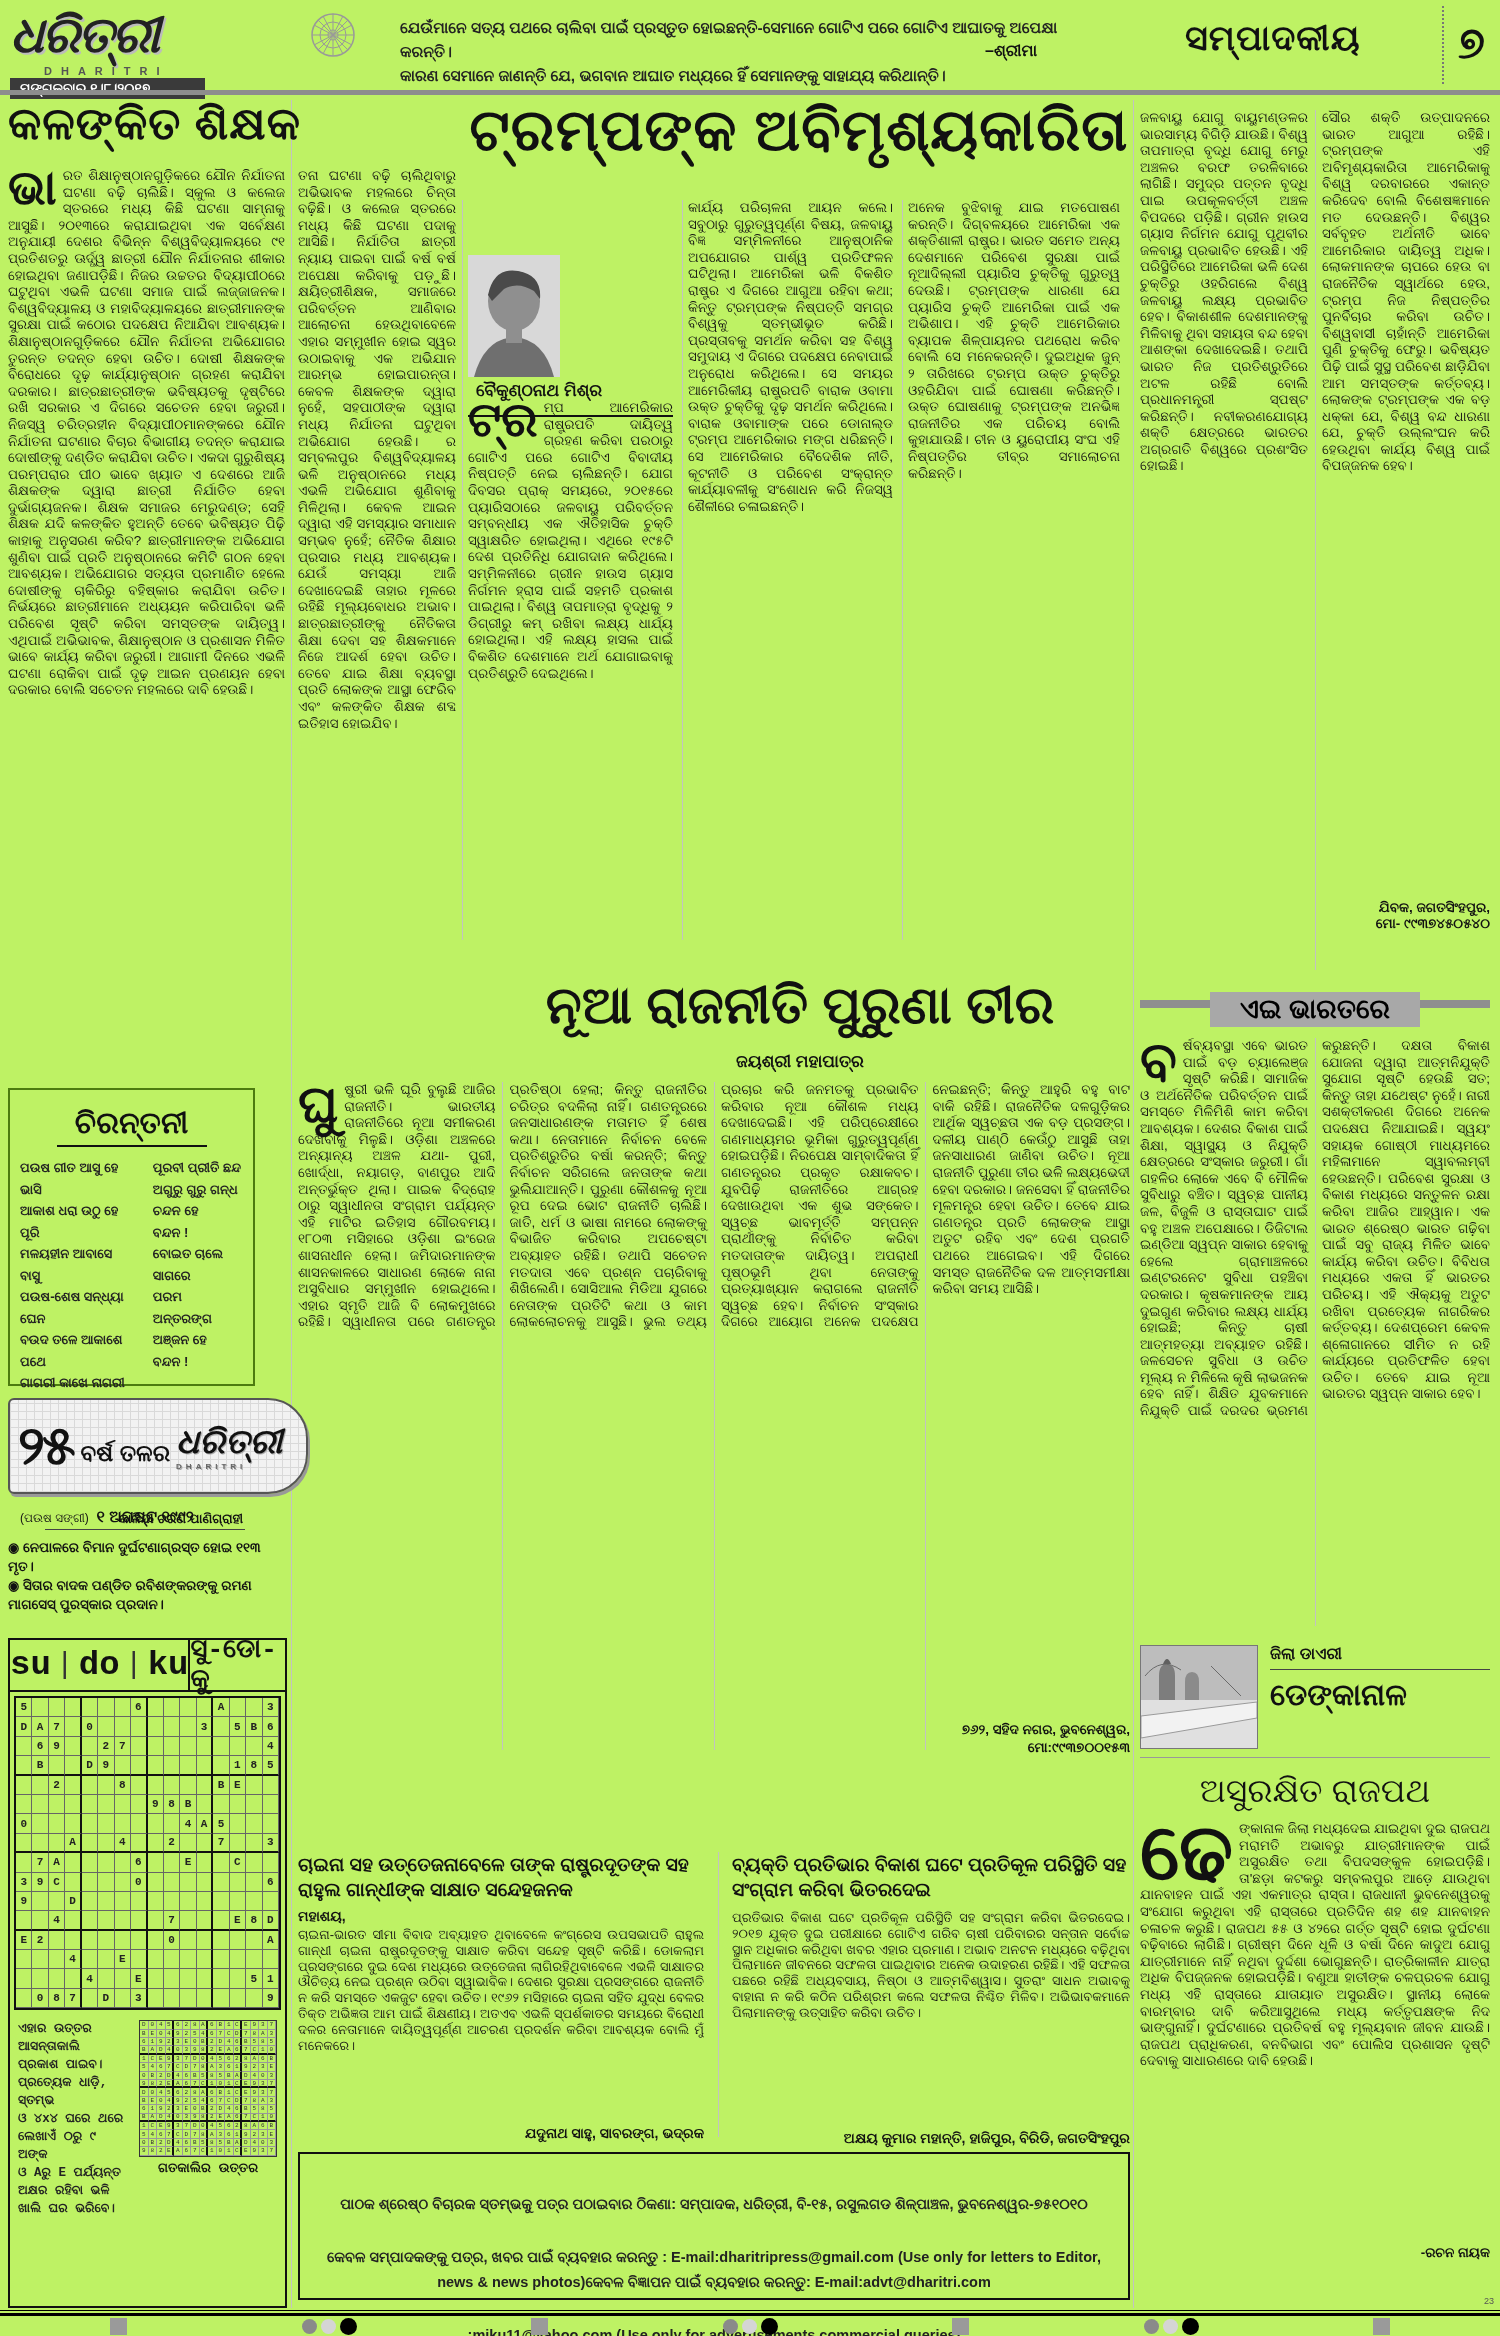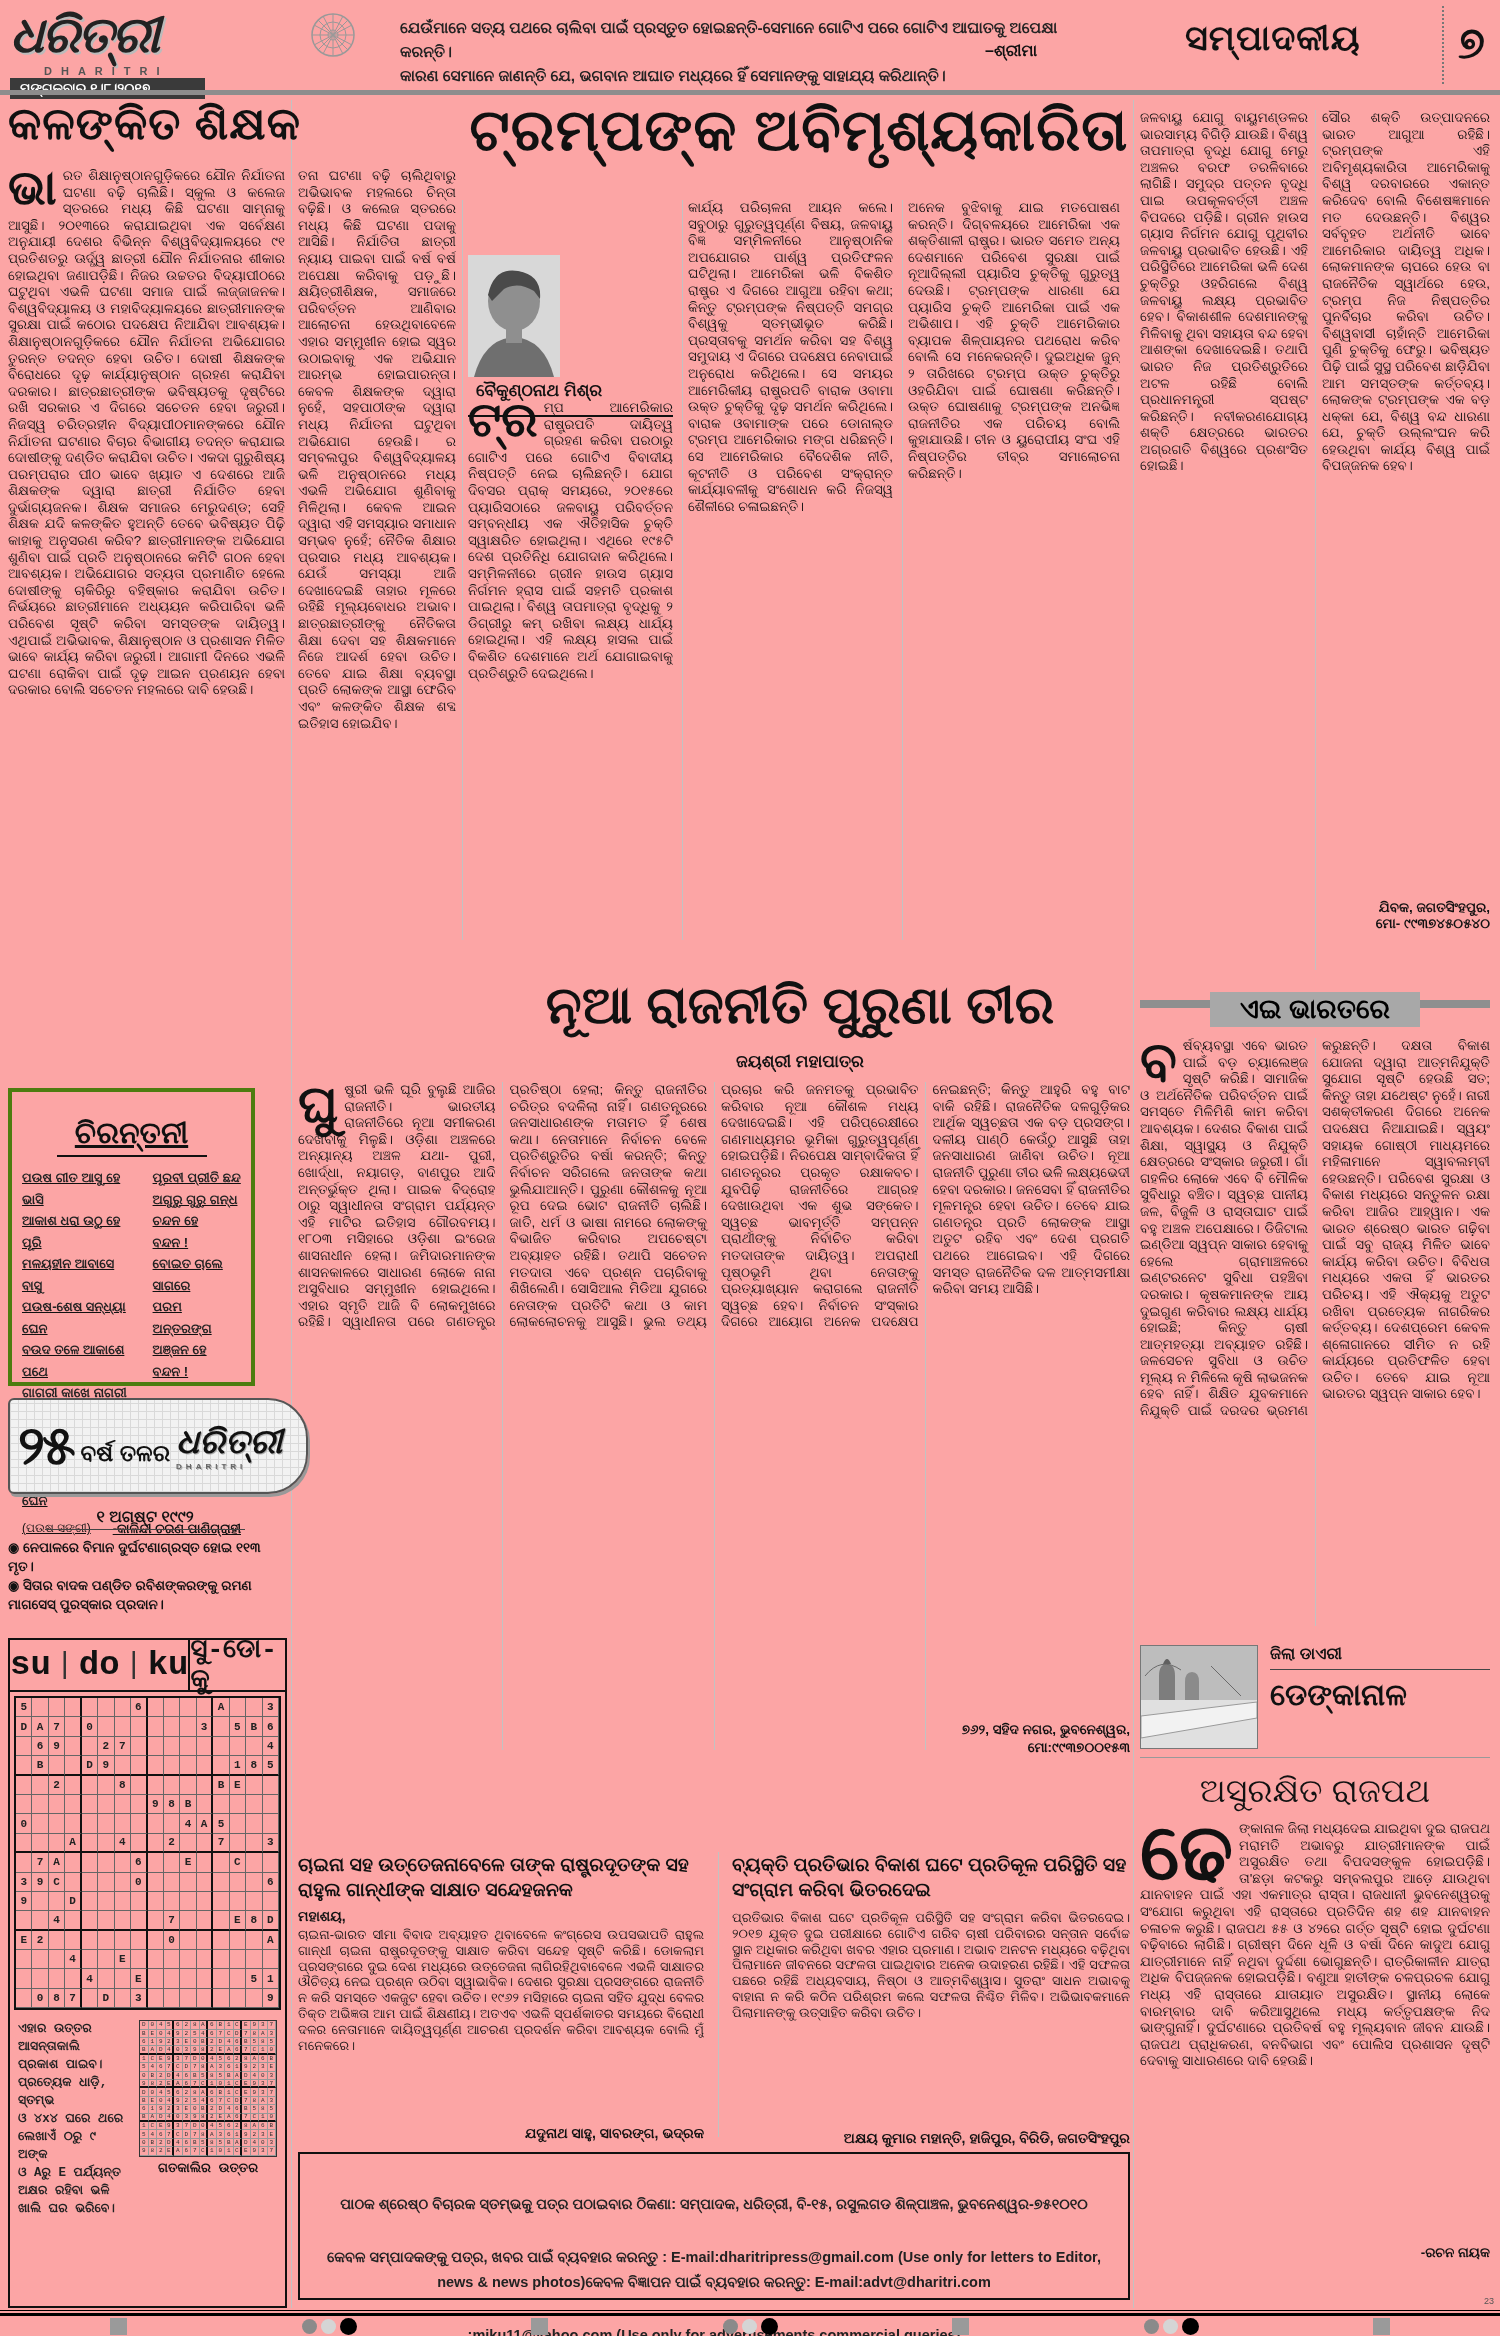--- a/index.html
+++ b/index.html
@@ -1,17 +1,17 @@
 <!DOCTYPE html>
 <html><head>
 <meta charset="utf-8">
 <style>
   * { margin:0; padding:0; box-sizing:border-box; }
   html,body { width:1500px; background:#e8e8e8; font-family:"Liberation Sans", sans-serif; }
-  #page { position:relative; width:1500px; height:2336px; background:#fca5a5; color:#111; overflow:hidden; }
+  #page { position:relative; width:1500px; height:2336px; background:#bef264; color:#111; overflow:hidden; }
   .abs { position:absolute; }
   .bold { font-weight:bold; }
   .body-txt { font-size:13.5px; line-height:16.6px; text-align:justify; overflow:hidden; }
   .dropcap { float:left; font-size:48px; line-height:40px; font-weight:bold; padding:0 6px 0 0; }
   .vrule { position:absolute; width:1px; background:#c2c2c2; }
 
   
   #logo { font-size:50px; font-weight:bold; font-style:italic; letter-spacing:-2px; color:#222; text-shadow:2px 2px 0 #bbb; }
   #logo-sub { font-size:11px; letter-spacing:9px; color:#555; font-weight:bold; margin-left:34px; }
   #date-bar { background:#3a3a3a; color:#fff; font-size:14px; font-weight:bold; padding:2px 10px; width:195px; }
@@ -25,21 +25,21 @@
   #left-headline { font-size:45px; font-weight:bold; letter-spacing:1px; }
   #trump-headline { font-size:58px; font-weight:bold; text-align:center; letter-spacing:1px; }
   #mid-headline { font-size:52px; font-weight:bold; text-align:center; }
   #mid-byline { font-size:17px; font-weight:bold; text-align:center; }
 
   
   #author-block { border-bottom:2px solid #111; }
   #author-name { font-size:17px; font-weight:bold; }
 
   
-  #chirantani-box { border:4px solid #4d7c0f; padding:24px 10px;text-decoration:underline; }
+  #chirantani-box { border:2px solid #4d7c0f; padding:16px 10px; }
   #chirantani-title { font-size:30px; font-weight:bold; text-align:center; border-bottom:2px solid #111; width:150px; margin:0 auto 10px auto; padding-bottom:4px; }
   .poem-line { font-size:13px; line-height:21.5px; font-weight:bold; color:#222; }
 
   #yrs-banner { background:
       repeating-linear-gradient(90deg,#d9d9d9 0 1px,transparent 1px 8px),
       repeating-linear-gradient(0deg,#d9d9d9 0 1px,#f2f2f2 1px 8px);
       border:2px solid #555; border-radius:6px 40px 40px 6px; box-shadow:2px 3px 0 #999;
       display:flex; align-items:center; padding:6px 8px; }
   #yrs-num { font-size:54px; font-weight:bold; letter-spacing:-3px; }
   #yrs-txt { font-size:23px; font-weight:bold; margin:14px 6px 0 8px; }

